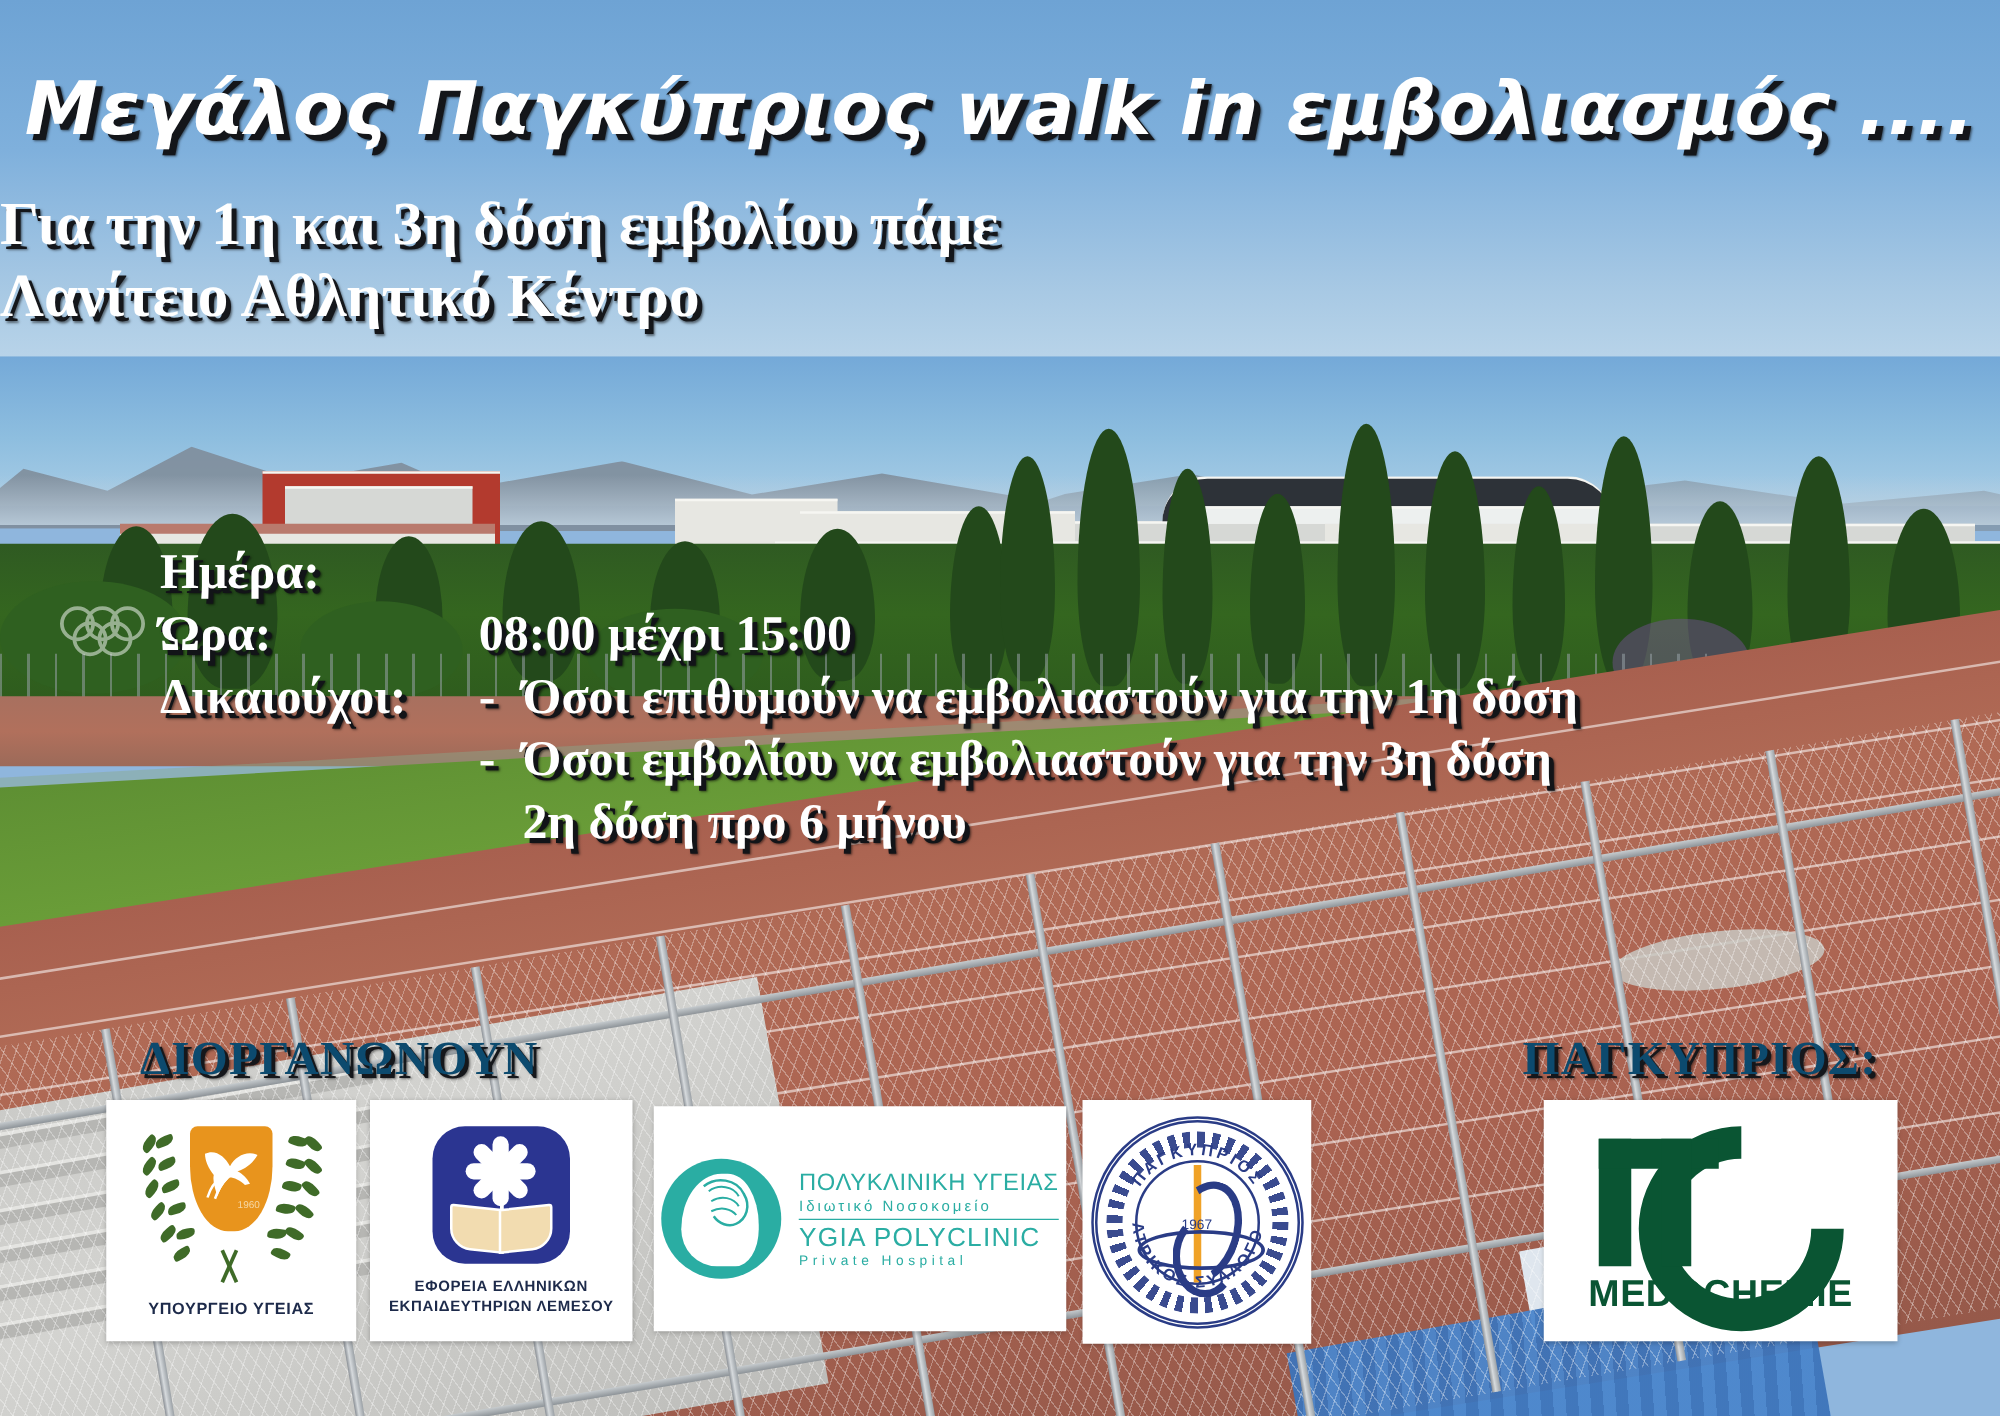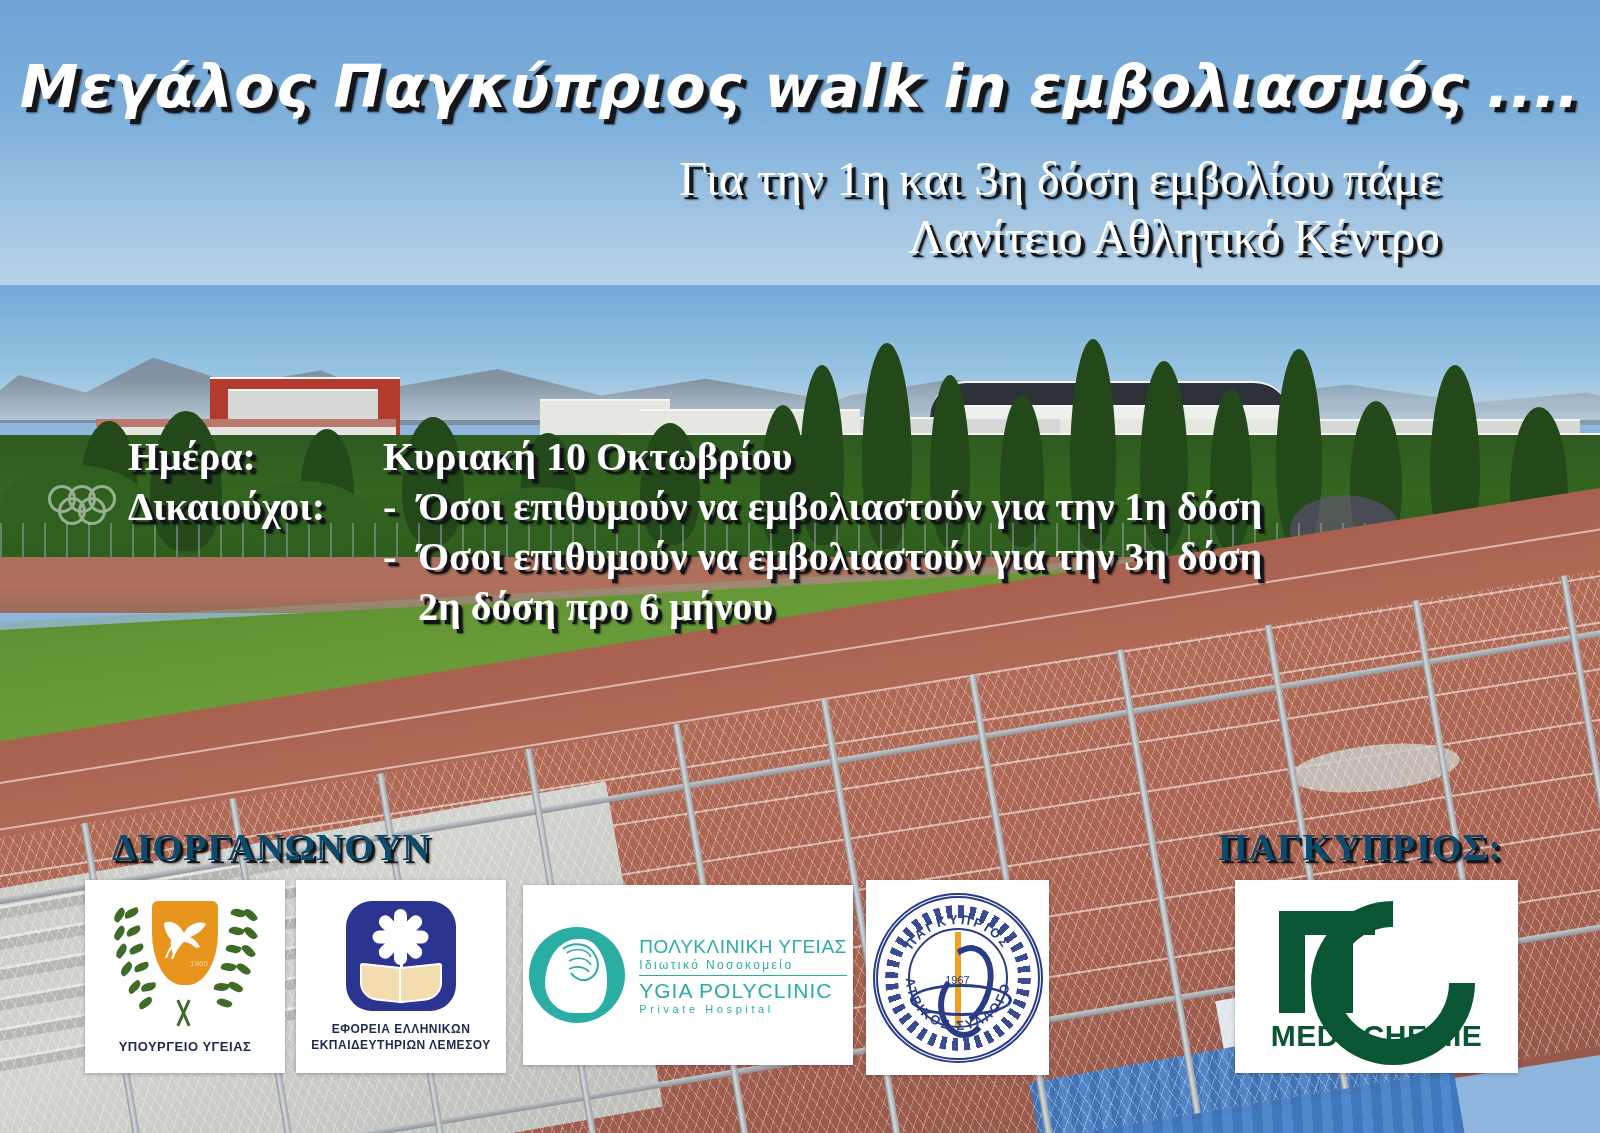--- a/index.html
+++ b/index.html
@@ -76,22 +76,22 @@
     background:linear-gradient(180deg,#c6cbce,#8d9398);}
   
   .title{
     position:absolute;left:0;top:52px;width:1600px;text-align:center;
     font-family:"DejaVu Sans","Liberation Sans",sans-serif;
     font-style:italic;font-weight:bold;font-size:59px;letter-spacing:1px;color:#ffffff;
     text-shadow:5px 5px 0 #14161a, 6px 6px 2px rgba(0,0,0,.55);
     white-space:nowrap;
   }
   .subtitle{
-    position:absolute;left:0;top:150px;width:1440px;text-align:right;
-    font-family:"Liberation Serif", serif;font-weight:normal;font-size:49px;line-height:58px;
+    position:absolute;left:0;top:150px;width:1440px;text-align:left;
+    font-family:"Liberation Serif", serif;font-weight:bold;font-size:49px;line-height:58px;
     color:#ffffff;text-shadow:4px 4px 0 #15171b, 5px 5px 2px rgba(0,0,0,.5);
   }
   .details{
     position:absolute;left:128px;top:432px;width:1420px;
     font-family:"Liberation Serif", serif;font-weight:bold;font-size:40px;line-height:50px;
     color:#ffffff;text-shadow:4px 4px 0 #121418, 5px 5px 2px rgba(0,0,0,.55);
   }
   .row{display:flex;align-items:flex-start;}
   .lbl{width:255px;flex:0 0 255px;}
   .dash{width:35px;flex:0 0 35px;}
@@ -294,32 +294,35 @@
   <div class="title">Μεγάλος Παγκύπριος walk in εμβολιασμός  ....</div>
 
   <div class="subtitle">
     <div>Για την 1η και 3η δόση εμβολίου πάμε</div>
     <div>Λανίτειο Αθλητικό Κέντρο</div>
   </div>
 
   <div class="details">
     <div class="row">
       <span class="lbl">Ημέρα:</span>
-      <span class="val">Κυριακή 10 Οκτωβρίου</span>
+    </div>
+    <div class="row">
+      <span class="lbl">Ώρα:</span>
+      <span class="val">08:00 μέχρι 15:00</span>
     </div>
     <div class="row">
       <span class="lbl">Δικαιούχοι:</span>
       <span class="dash">-</span>
       <span class="val">Όσοι επιθυμούν να εμβολιαστούν για την 1η δόση</span>
     </div>
     <div class="row">
       <span class="lbl"></span>
       <span class="dash">-</span>
       <span class="val">
-        <div>Όσοι επιθυμούν να εμβολιαστούν για την 3η δόση</div>
+        <div>Όσοι εμβολίου να εμβολιαστούν για την 3η δόση</div>
         <div>2η δόση προ 6 μήνου</div>
       </span>
     </div>
   </div>
 
   <div class="sec-label sec-org">ΔΙΟΡΓΑΝΩΝΟΥΝ</div>
   <div class="sec-label sec-sup">ΠΑΓΚΥΠΡΙΟΣ:</div>
 
   <div class="logo l1">
     <div class="arms">

